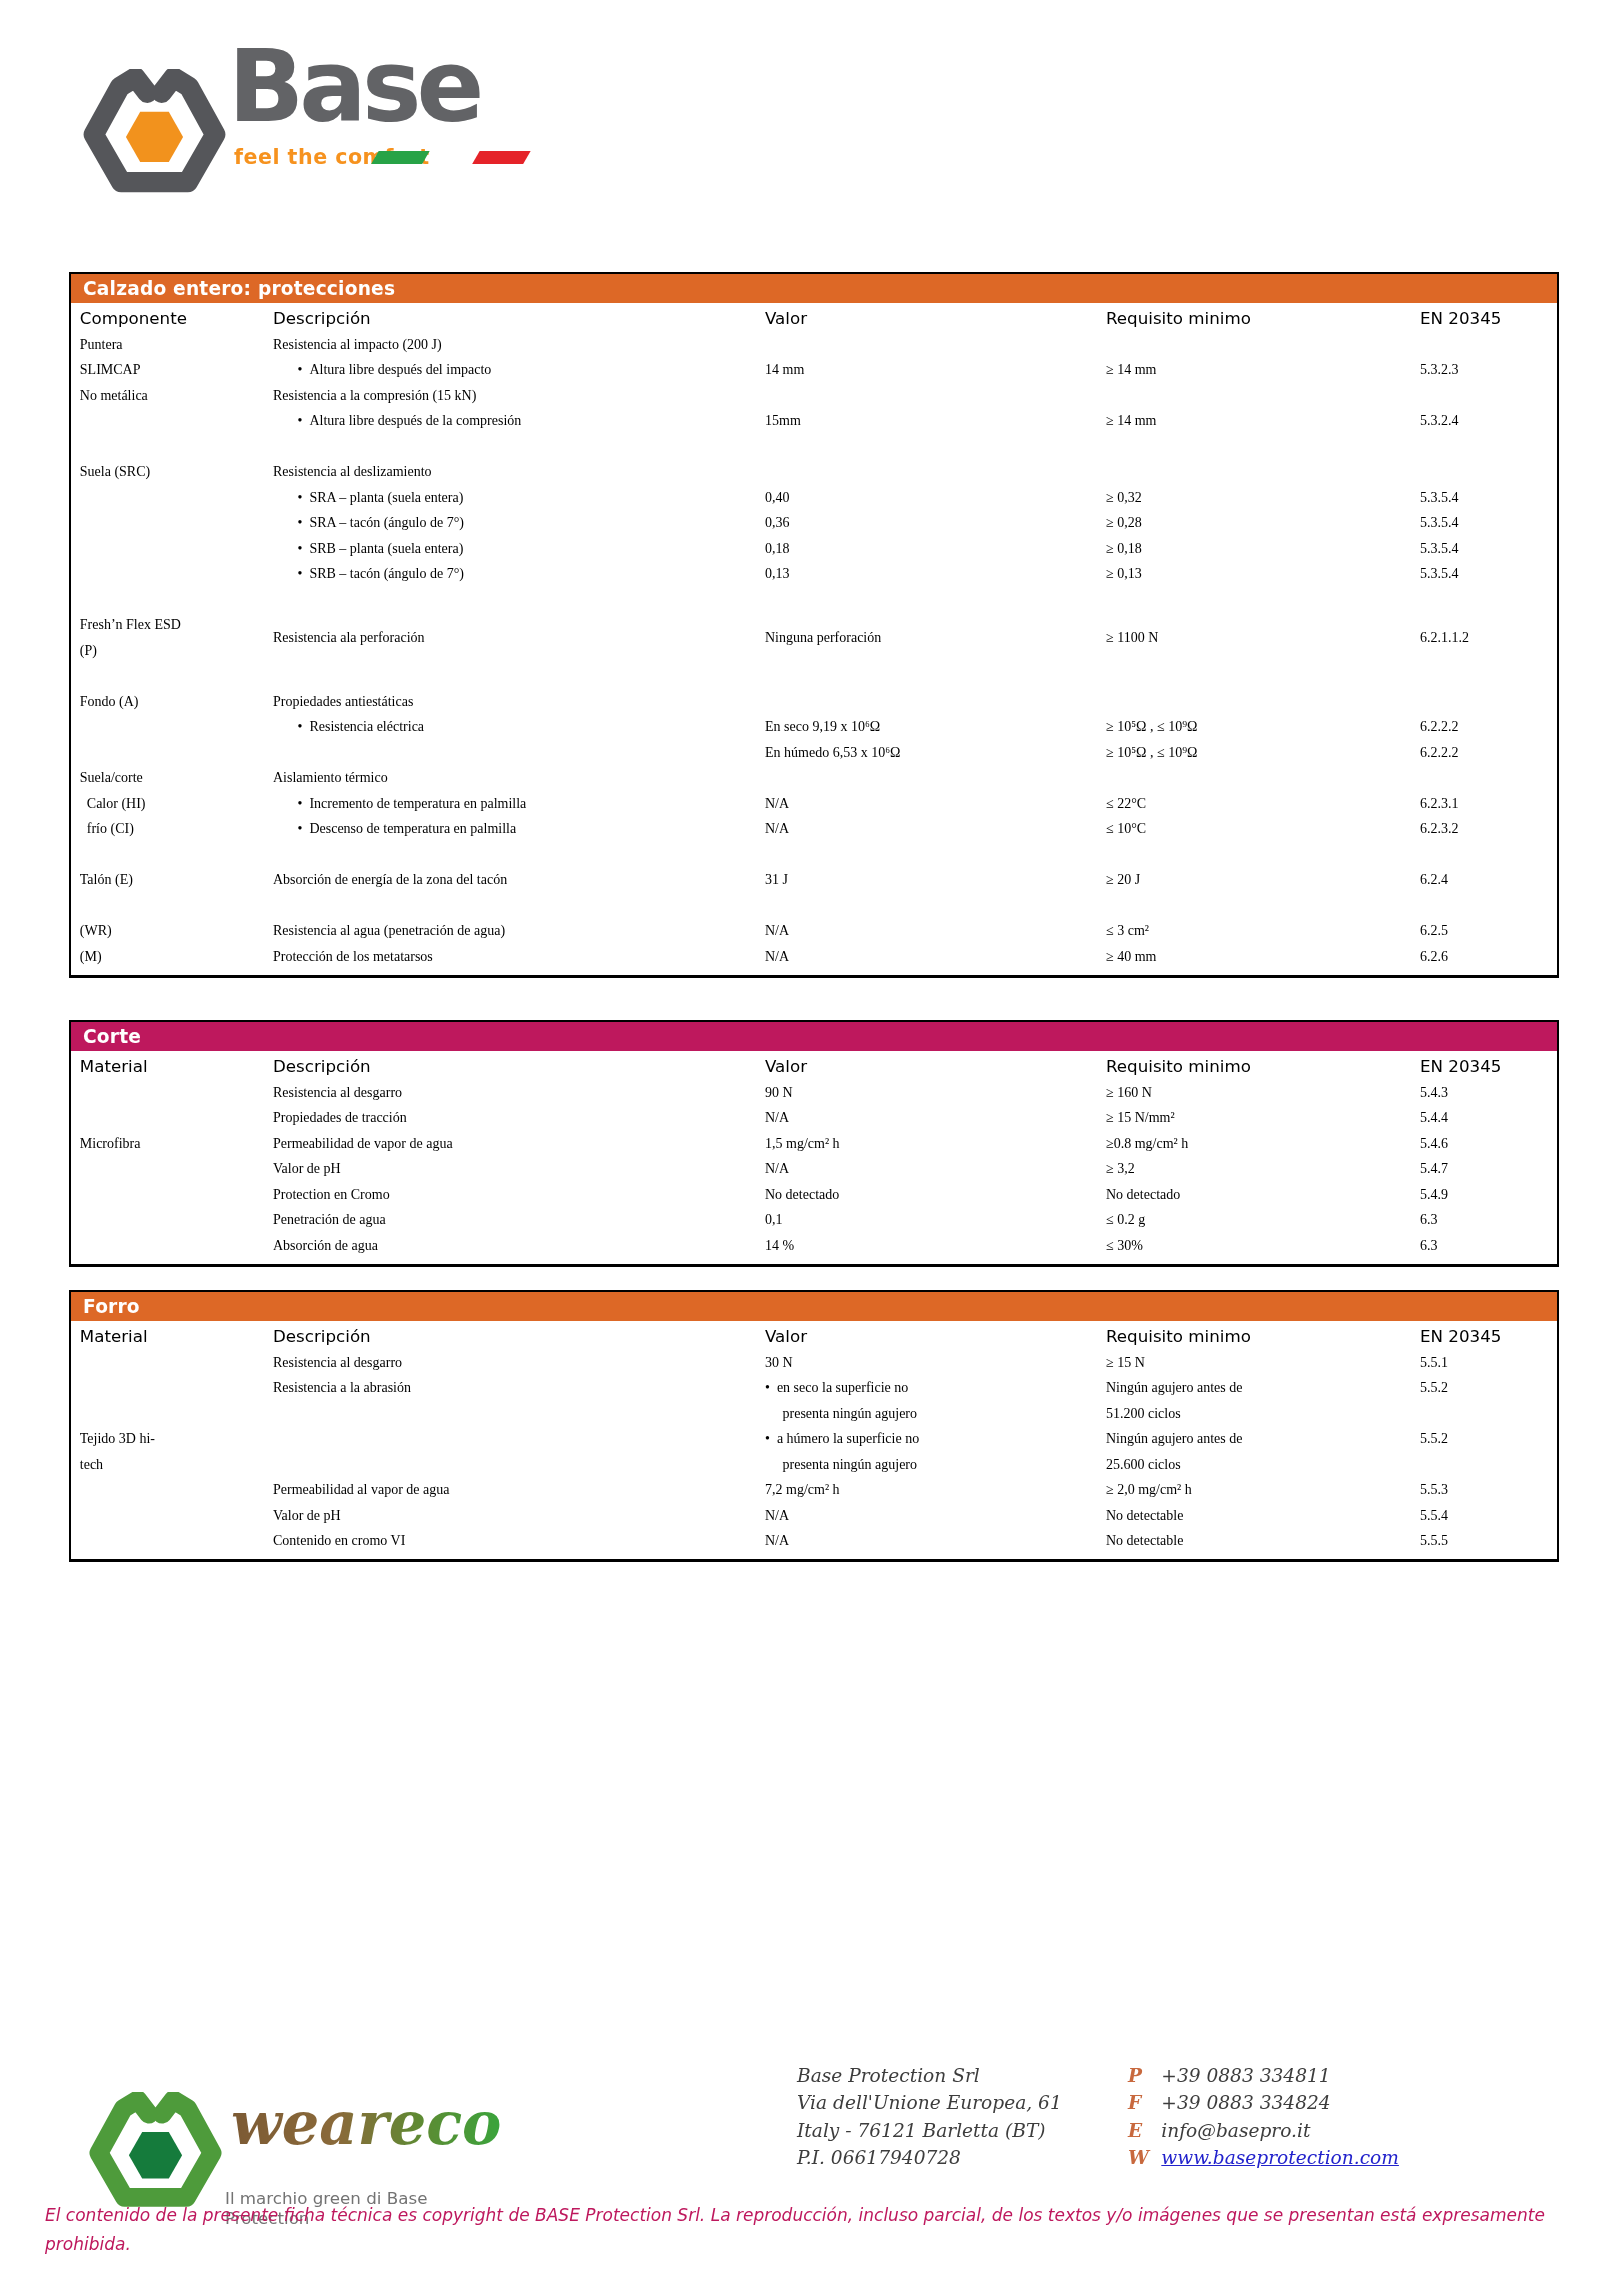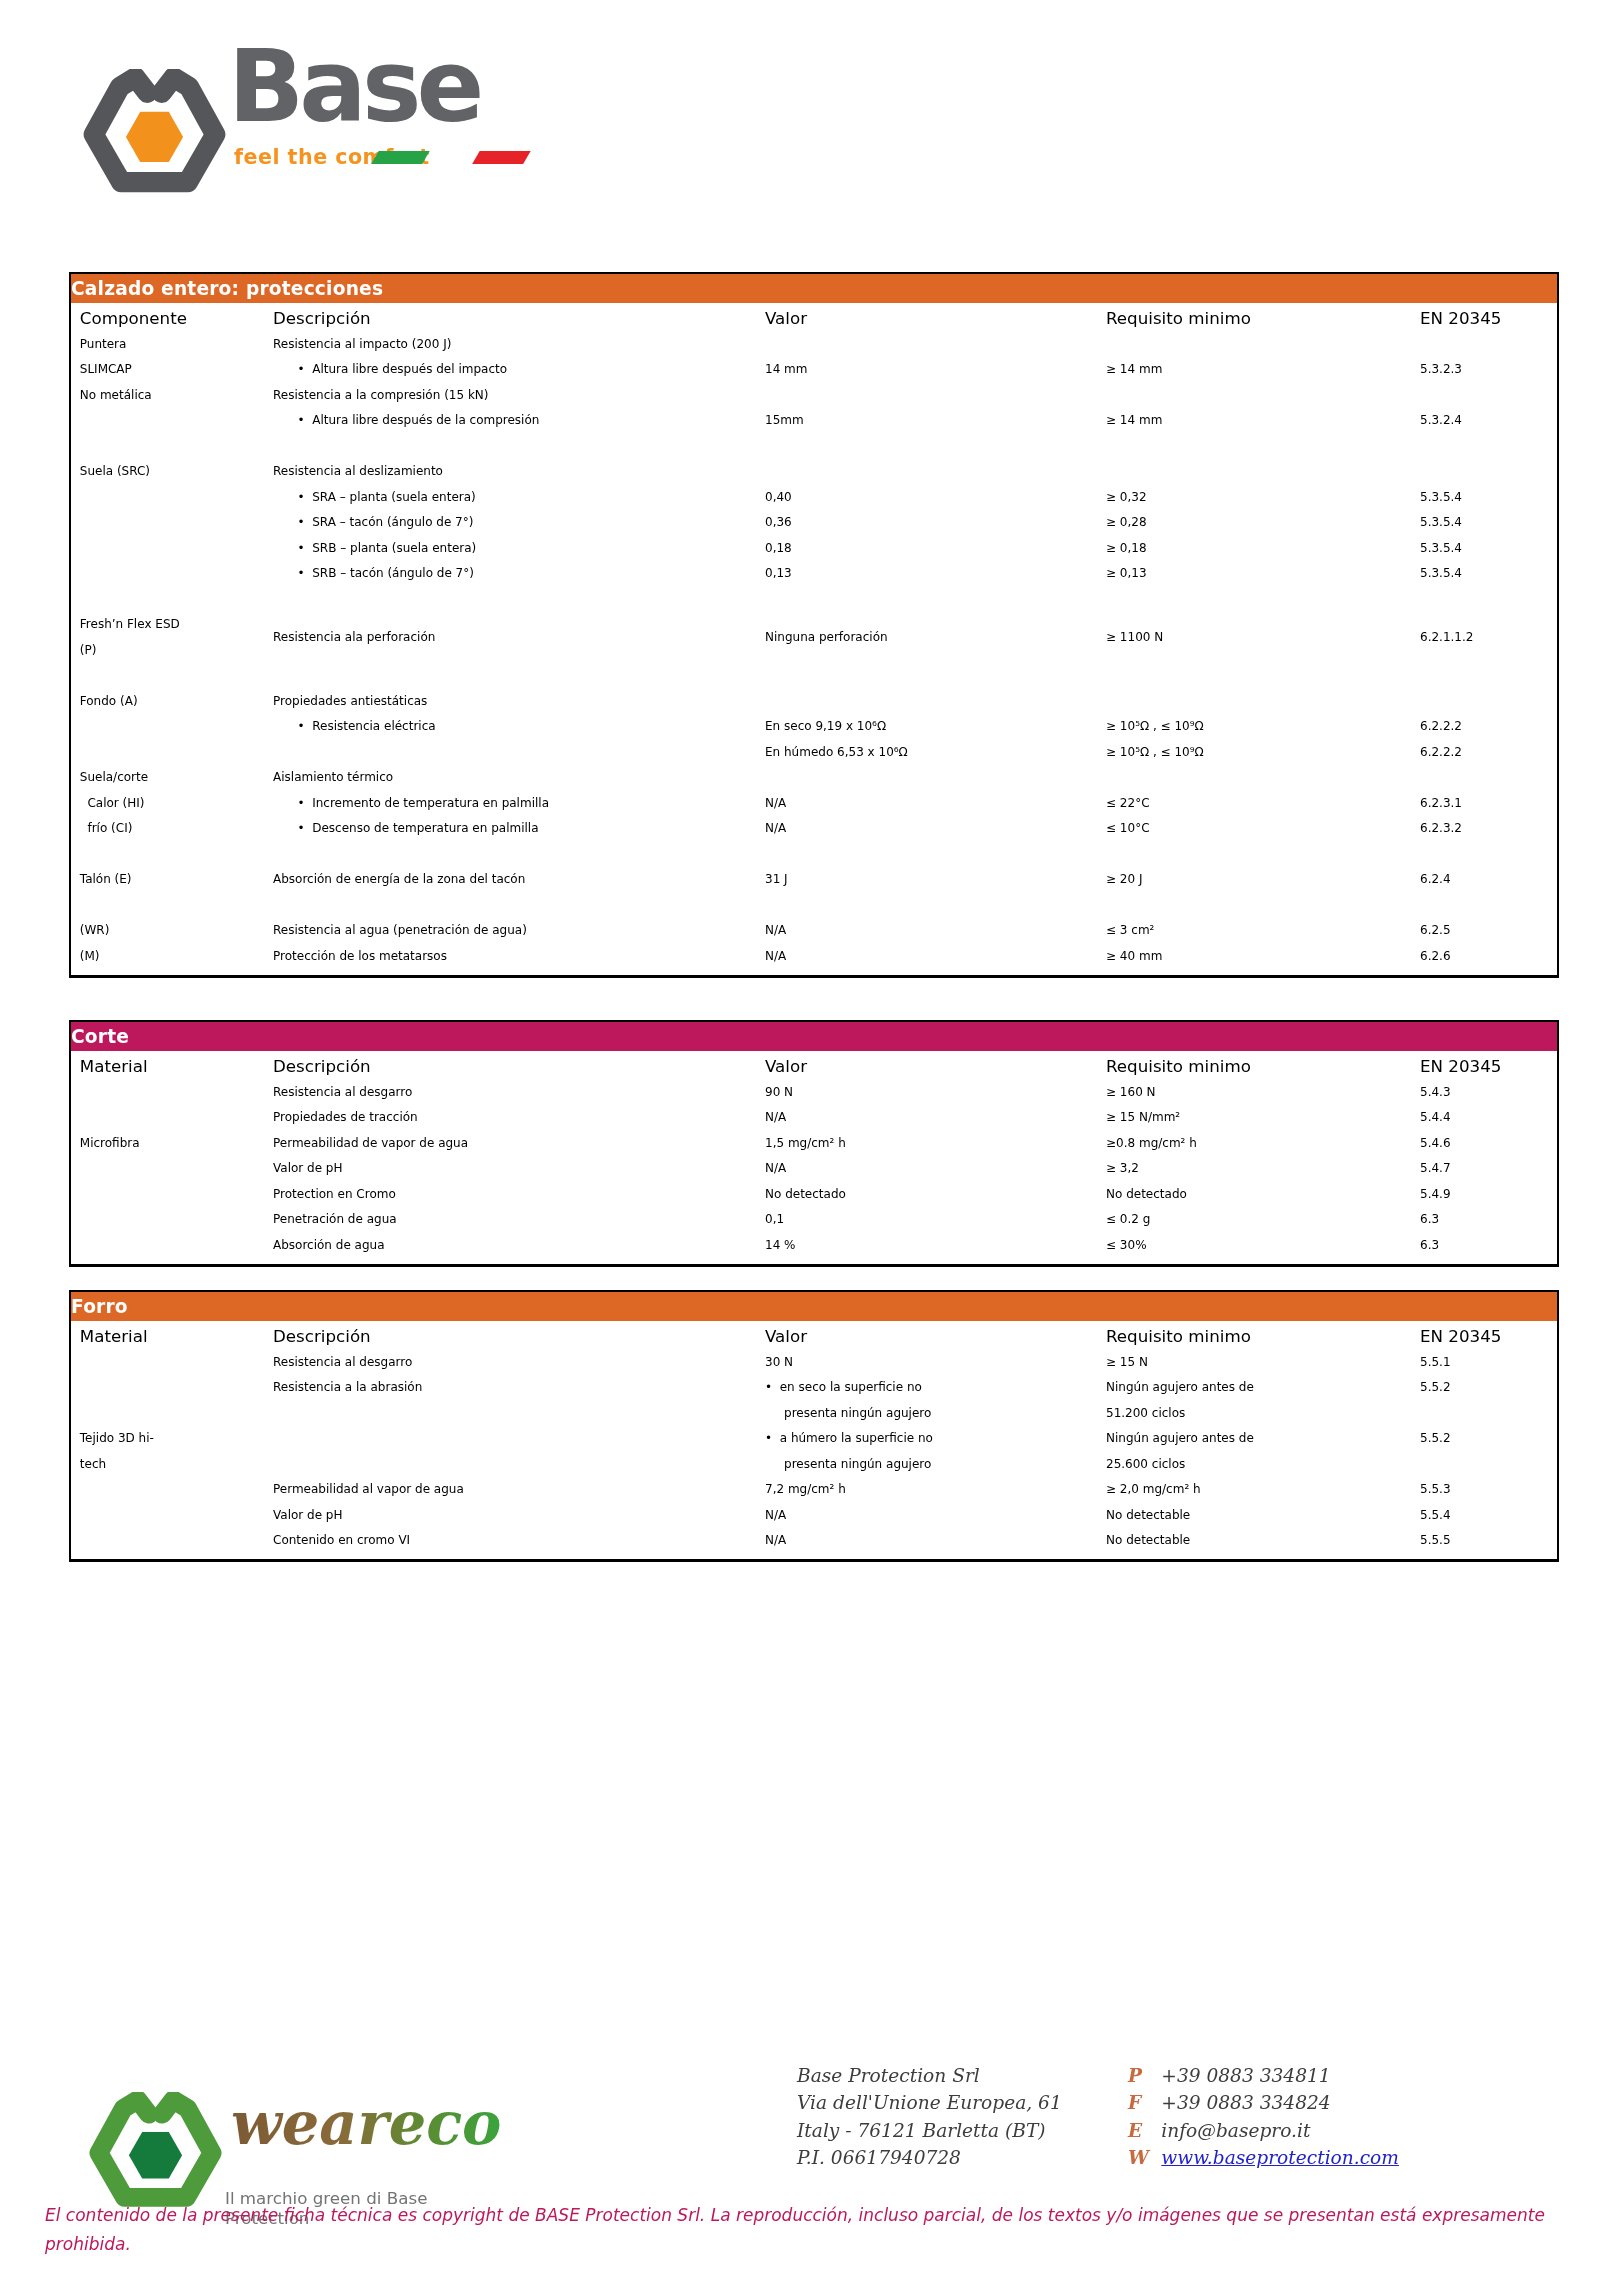--- a/index.html
+++ b/index.html
@@ -24,27 +24,27 @@
   .dash.red   { left:405px; }
 
   
   .dtable {
     position:absolute; left:69px; width:1490px; box-sizing:border-box;
     border:2px solid #000; border-bottom-width:3.9px; background:#fff;
   }
   #t0 { top:272px; } #t1 { top:1020px; } #t2 { top:1290px; }
   .tbar {
     height:29px; color:#fff; font-weight:bold; font-size:18.6px;
-    line-height:29px; padding-left:0; letter-spacing:0.2px;
+    line-height:29px; padding-left:12px; letter-spacing:0.2px;
   }
   .thead, .trow { display:grid; grid-template-columns:202px 492px 341px 314px 1fr; }
   .thead { font-weight:normal; font-size:16.7px; line-height:26.5px; padding-top:2px; }
   .thead .hcell.c0, .cell.c0 { padding-left:8.8px; }
   .tbody { padding-bottom:5.9px; }
-  .trow { font-size:12px; line-height:25.5px; min-height:25.5px; }
+  .trow { font-size:14px; line-height:25.5px; min-height:25.5px;font-family:Liberation Serif, serif; }
   .trow.tall { min-height:51px; }
   .trow.center { align-items:center; }
   .cell { white-space:pre-line; }
   .cell.ind { padding-left:24.5px; }
 
   
   .weareco { position:absolute; left:88px; top:2078px; width:421px; height:157px; }
   .weareco .icon { position:absolute; left:0; top:13.7px; }
   .w-brand {
     position:absolute; left:143px; top:7.8px;

